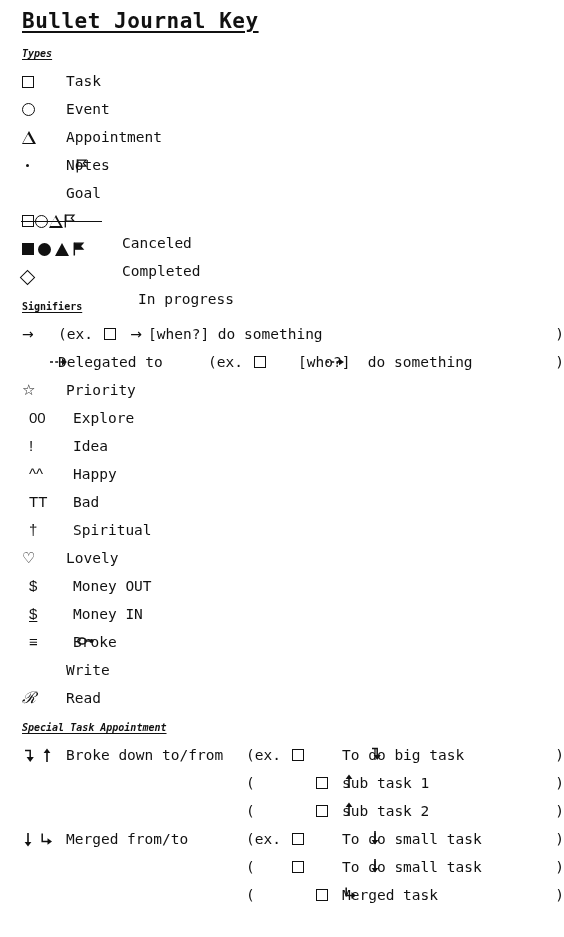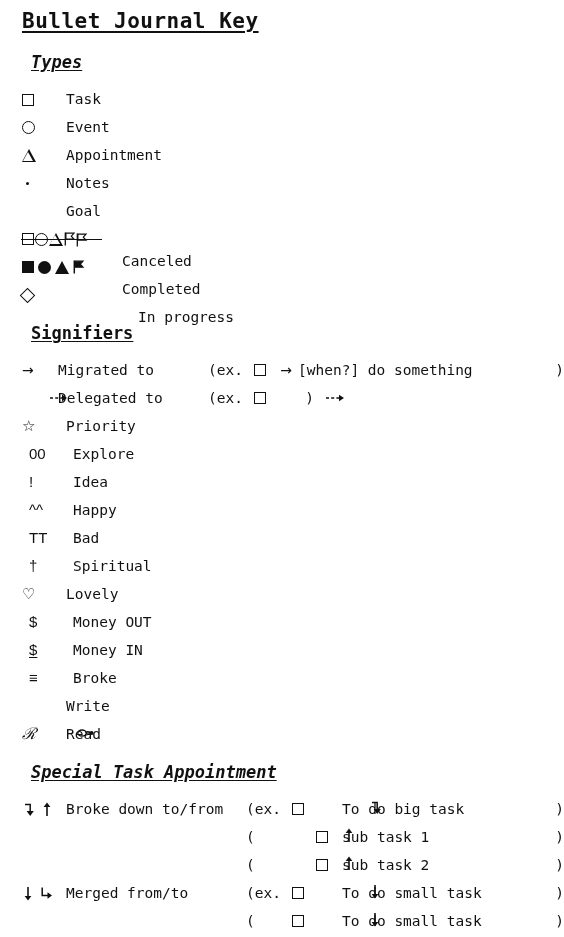--- a/index.html
+++ b/index.html
@@ -30,35 +30,35 @@
     font-weight: bold;
     text-decoration: underline;
     text-underline-offset: 3px;
     letter-spacing: 0.5px;
     margin: 0;
     padding: 6px 0 2px 22px;
     line-height: 30px;
     white-space: pre;
   }
   .section-title {
-    font-size: 17px;
+    font-size: 10px;
     font-weight: bold;
     text-decoration: underline;
     text-underline-offset: 2px;
-    margin: 9px;
+    margin: 0;
     padding: 3px 0 1px 22px;
     line-height: 25px;
     white-space: pre;
   }
   .section-title.italic { font-style: italic; }
 
   
   .row {
     display: flex;
-    align-items: flex-start;
+    align-items: flex-end;
     height: 28px;
     line-height: 28px;
     font-size: 14.5px;
     white-space: pre;
     padding-left: 22px;
   }
   .sym {
     width: 44px;
     flex: 0 0 44px;
     text-align: left;
@@ -293,21 +293,20 @@
     <span class="glyph-group">
       <span class="shape di-o"></span>
     </span>
     <span class="lbl">In progress</span>
   </div>
 
   <h2 class="section-title">Signifiers</h2>
 
   <div class="sig-ex-row">
     <span class="s-sym sym-sans">→</span>
-    <span class="s-lbl">Migrated to</span>
     <span class="s-open">(ex.</span>
     <span class="s-box"><span class="shape sq-o"></span></span>
     <span class="s-arr sym-sans">→</span>
     <span class="s-rest">[when?] do something</span>
     <span class="ex-close">)</span>
   </div>
 
   <div class="sig-ex-row">
     <span class="s-sym sym-sans">
       <svg width="20" height="12" viewBox="0 0 20 12">
@@ -317,20 +316,21 @@
     </span>
     <span class="s-lbl">Delegated to</span>
     <span class="s-open">(ex.</span>
     <span class="s-box"><span class="shape sq-o"></span></span>
     <span class="s-arr">
       <svg width="22" height="12" viewBox="0 0 22 12">
         <line x1="1" y1="7" x2="14" y2="7" stroke="#111" stroke-width="1.4" stroke-dasharray="3,2.2"></line>
         <path d="M14 3.8 L19 7 L14 10.2 Z" fill="#111"></path>
       </svg>
     </span>
+    <span class="s-rest">[who?]  do something</span>
     <span class="ex-close">)</span>
   </div>
 
   <div class="row">
     <span class="sym sym-sans">☆</span>
     <span class="lbl">Priority</span>
   </div>
 
   <div class="row">
     <span class="sym sym-txt">00</span>

